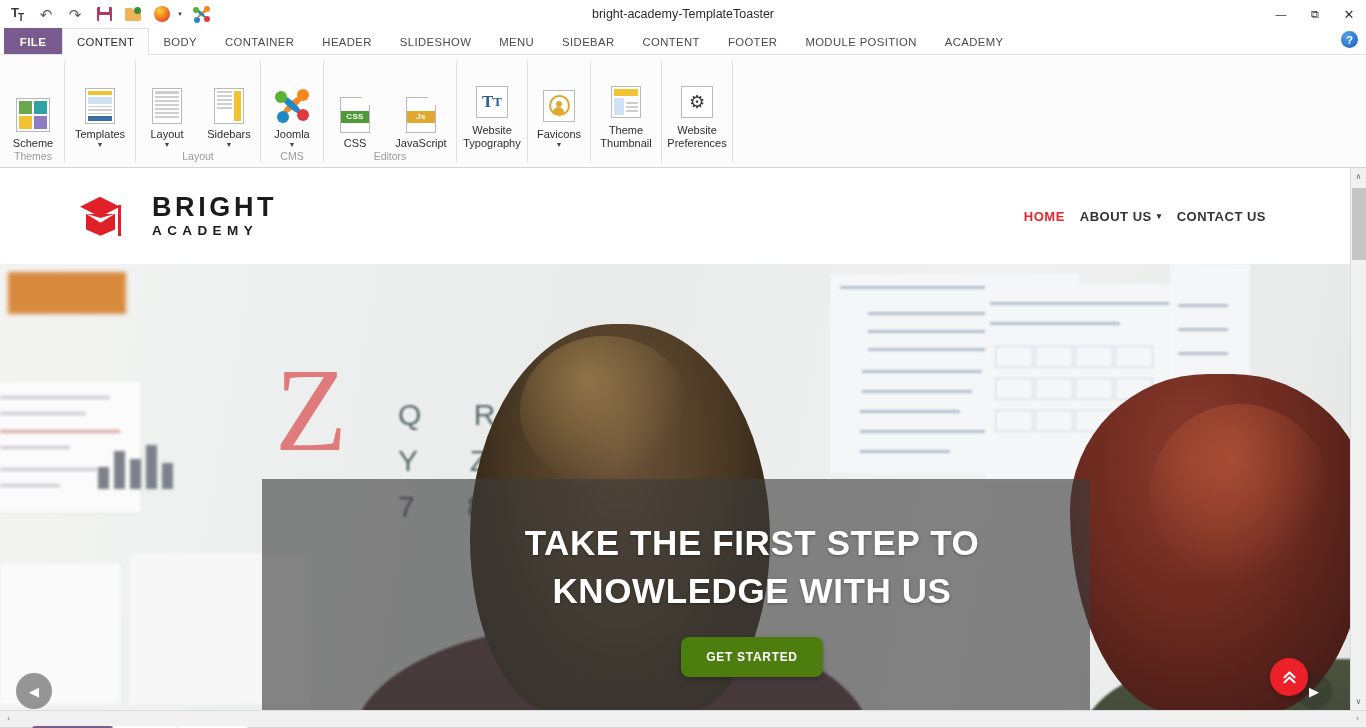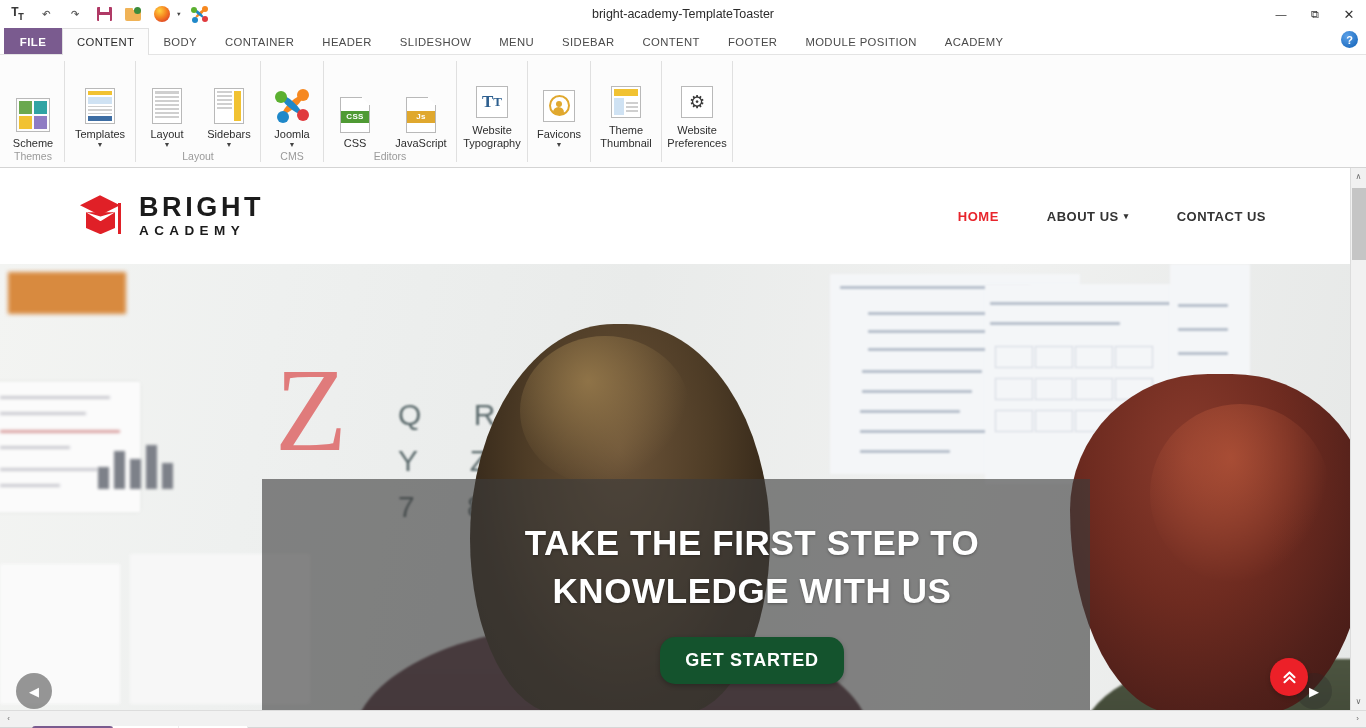--- a/index.html
+++ b/index.html
@@ -12,21 +12,21 @@
 
   
   .titlebar {
     height: 28px; width: 100%;
     background: #ffffff;
     display: flex; align-items: center;
     position: relative;
   }
   .qat {
     display: flex; align-items: center; gap: 9px;
-    padding-left: 7px; height: 28px; font-family: Liberation Mono, monospace;
+    padding-left: 7px; height: 28px;
   }
   .qat-btn {
     width: 20px; height: 20px;
     display: flex; align-items: center; justify-content: center;
     cursor: default;
   }
   .qat-tt { font-size: 13px; color: #3a3a3a; font-weight: bold; letter-spacing: -1px;}
   .icon-undo, .icon-redo { color: #5a5a5a; font-size: 15px; line-height: 1;}
   .save-ic { width: 15px; height: 14px; position: relative; }
   .save-ic .body { position: absolute; inset: 0; background: #b03a66; border-radius: 1px;}
@@ -173,40 +173,40 @@
 
   
   .workarea { position: relative; height: 542px; width: 1366px; background: #ffffff; display:flex; }
   .canvas {
     position: relative; width: 1350px; height: 542px; overflow: hidden; background:#fff;
   }
   .site-header {
     height: 96px; background: #fff; display: flex; align-items: center;
     justify-content: space-between; padding: 0 84px 0 80px;
   }
-  .logo { display: flex; align-items: flex-start; gap: 7px; }
+  .logo { display: flex; align-items: flex-end; gap: 20px; }
   .cap { width: 52px; height: 42px; position: relative; }
   .cap .top-d {
     position:absolute; left:0; top:1px; width:40px; height:27px; background:#e02027;
     transform: skewX(0deg) rotate(0deg);
     clip-path: polygon(50% 0%, 100% 37%, 50% 74%, 0% 37%);
   }
   .cap .bowl {
     position:absolute; left:6px; top:18px; width:29px; height:22px; background:#e02027;
     clip-path: polygon(0% 0%, 100% 0%, 100% 72%, 50% 100%, 0% 72%);
   }
   .cap .bowl-notch {
     position:absolute; left:6px; top:18px; width:29px; height:9px; background:#fff;
     clip-path: polygon(0% 0%, 50% 46%, 100% 0%, 100% 0%, 50% 100%, 0% 0%);
   }
   .cap .tassel { position:absolute; left:38px; top:9px; width:3px; height:31px; background:#e02027;}
   .logo-text { display:flex; flex-direction:column; line-height:1; }
   .logo-b { font-size: 27px; font-weight: 800; letter-spacing: 3.6px; color:#1b1b1b; font-family:"Liberation Sans", sans-serif;}
   .logo-a { font-size: 13.5px; font-weight: 600; letter-spacing: 5.4px; color:#1b1b1b; margin-top:3px;}
-  .site-nav { display: flex; align-items: center; gap: 48px; }
+  .site-nav { display: flex; align-items: center; gap: 15px; }
   .nav-item {
     font-size: 13px; font-weight: 600; letter-spacing: .5px; color: #333;
     display:flex; align-items:center; gap:5px;
   }
   .nav-item.active { color: #e8252c; }
   .nav-caret { font-size:9px; }
 
   .hero {
     position: relative; height: 446px; overflow: hidden;
   }
@@ -286,23 +286,23 @@
     position:absolute; left:262px; top:215px; width:980px; height:231px;
     display:flex; flex-direction:column; align-items:center; justify-content:flex-start;
     padding-top: 40px;
   }
   .hero-title {
     color:#fff; font-size: 35px; font-weight: 800; letter-spacing: .6px;
     text-align:center; line-height: 48px; text-shadow: 0 1px 3px rgba(0,0,0,.35);
   }
   .hero-btn {
     margin-top: 22px;
-    background: #14532d; color: #fff;
-    font-size: 18px; font-weight: 700; letter-spacing: .7px;
-    padding: 13px 25px; border: none; border-radius: 15px;
+    background: #4d7c0f; color: #fff;
+    font-size: 12px; font-weight: 700; letter-spacing: .7px;
+    padding: 13px 25px; border: none; border-radius: 8px;
     box-shadow: 0 2px 5px rgba(0,0,0,.25);
     font-family:"Liberation Sans", sans-serif;
   }
   .slider-arrow {
     position:absolute; top:553px; width:36px; height:36px; border-radius:50%;
     display:flex; align-items:center; justify-content:center;
     color:#fff; font-size:13px;
   }
   .sa-left { left:16px; background: rgba(110,110,110,0.72); top:-1px;}
   .sa-right { right:18px; background: rgba(40,40,40,0.30); top:-1px;}

